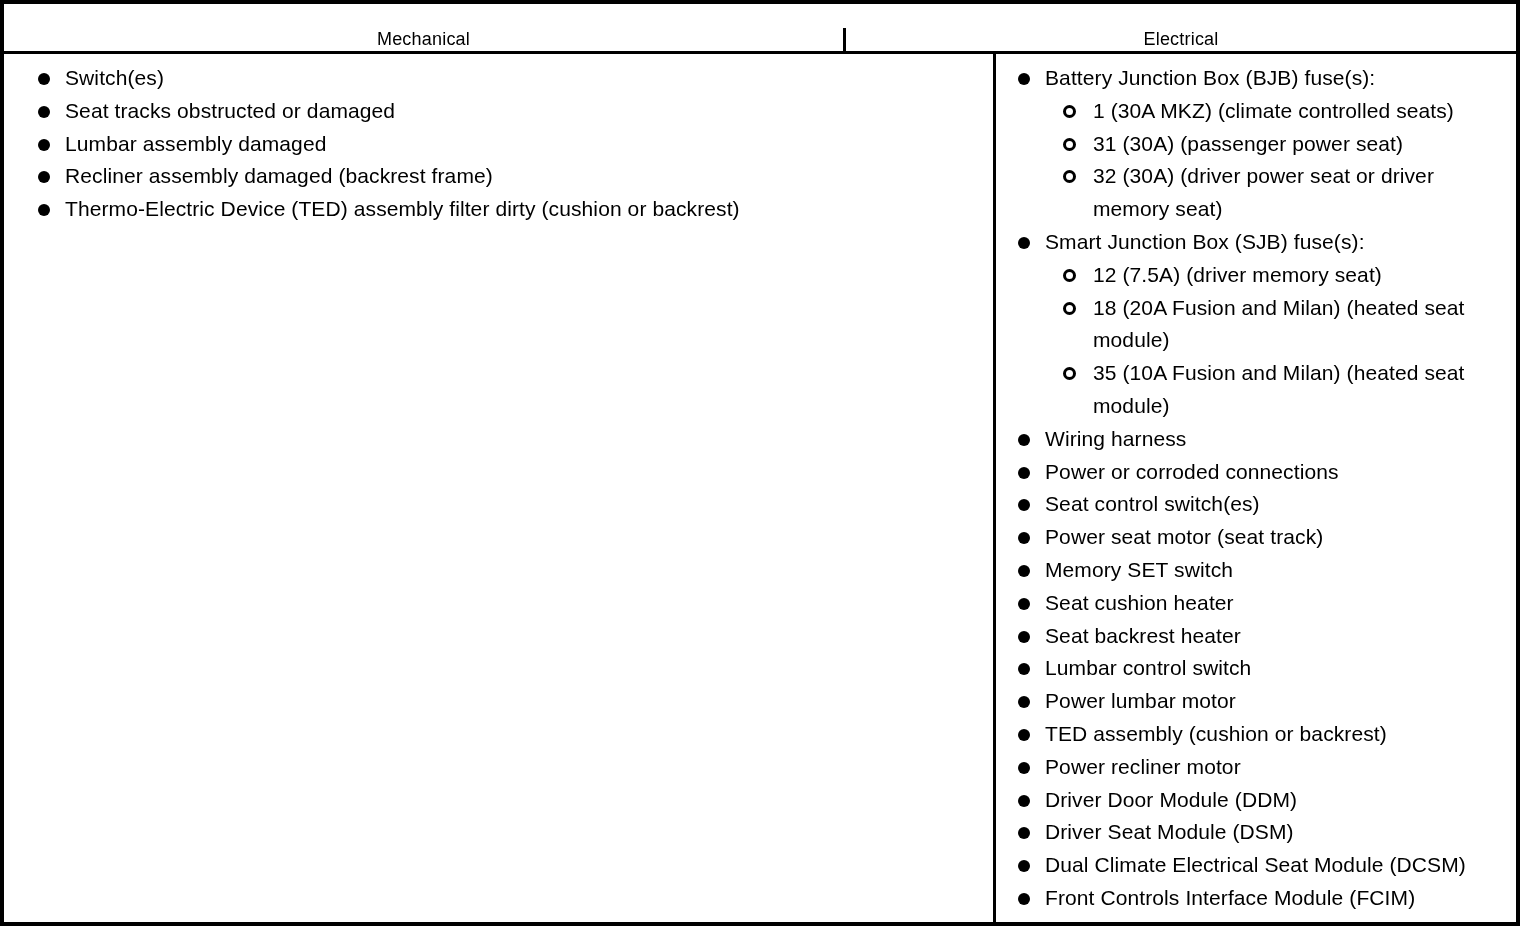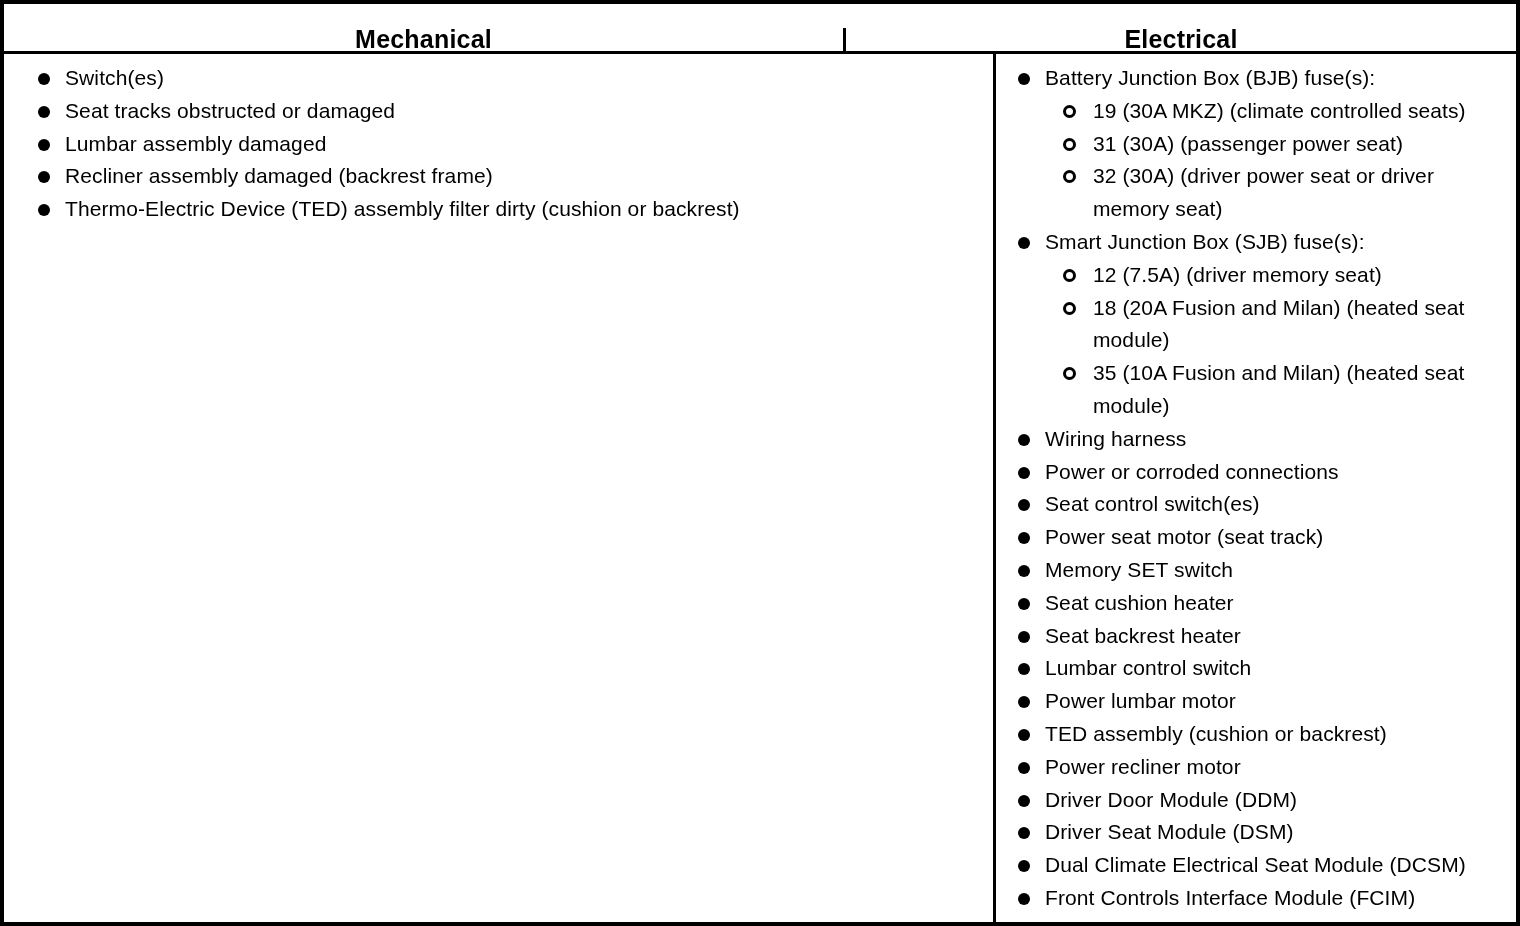--- a/index.html
+++ b/index.html
@@ -22,22 +22,22 @@
   .header-row {
     display: flex;
     flex: 0 0 auto;
     height: 50px;
     border-bottom: 3px solid #000000;
   }
   .header-cell {
     display: flex;
     align-items: center;
     justify-content: center;
-    font-weight: bold;
-    font-size: 25px;
+    font-weight: normal;
+    font-size: 18px;
     letter-spacing: 0.2px;
     margin-top: 24px;
   }
   .header-cell.col0 { width: 842px; border-right: 3px solid #000000; }
   .header-cell.col1 { flex: 1; }
   .body-row {
     display: flex;
     flex: 1 1 auto;
     min-height: 0;
   }
@@ -110,21 +110,21 @@
           <span class="li-text">Thermo-Electric Device (TED) assembly filter dirty (cushion or backrest)</span>
         </div>
       </div>
     <div class="body-cell col1">
         <div class="li level1">
           <span class="bullet b1"></span>
           <span class="li-text">Battery Junction Box (BJB) fuse(s):</span>
         </div>
         <div class="li level2">
           <span class="bullet b2"></span>
-          <span class="li-text">19 (30A MKZ) (climate controlled seats)</span>
+          <span class="li-text">1 (30A MKZ) (climate controlled seats)</span>
         </div>
         <div class="li level2">
           <span class="bullet b2"></span>
           <span class="li-text">31 (30A) (passenger power seat)</span>
         </div>
         <div class="li level2">
           <span class="bullet b2"></span>
           <span class="li-text">32 (30A) (driver power seat or driver memory seat)</span>
         </div>
         <div class="li level1">

